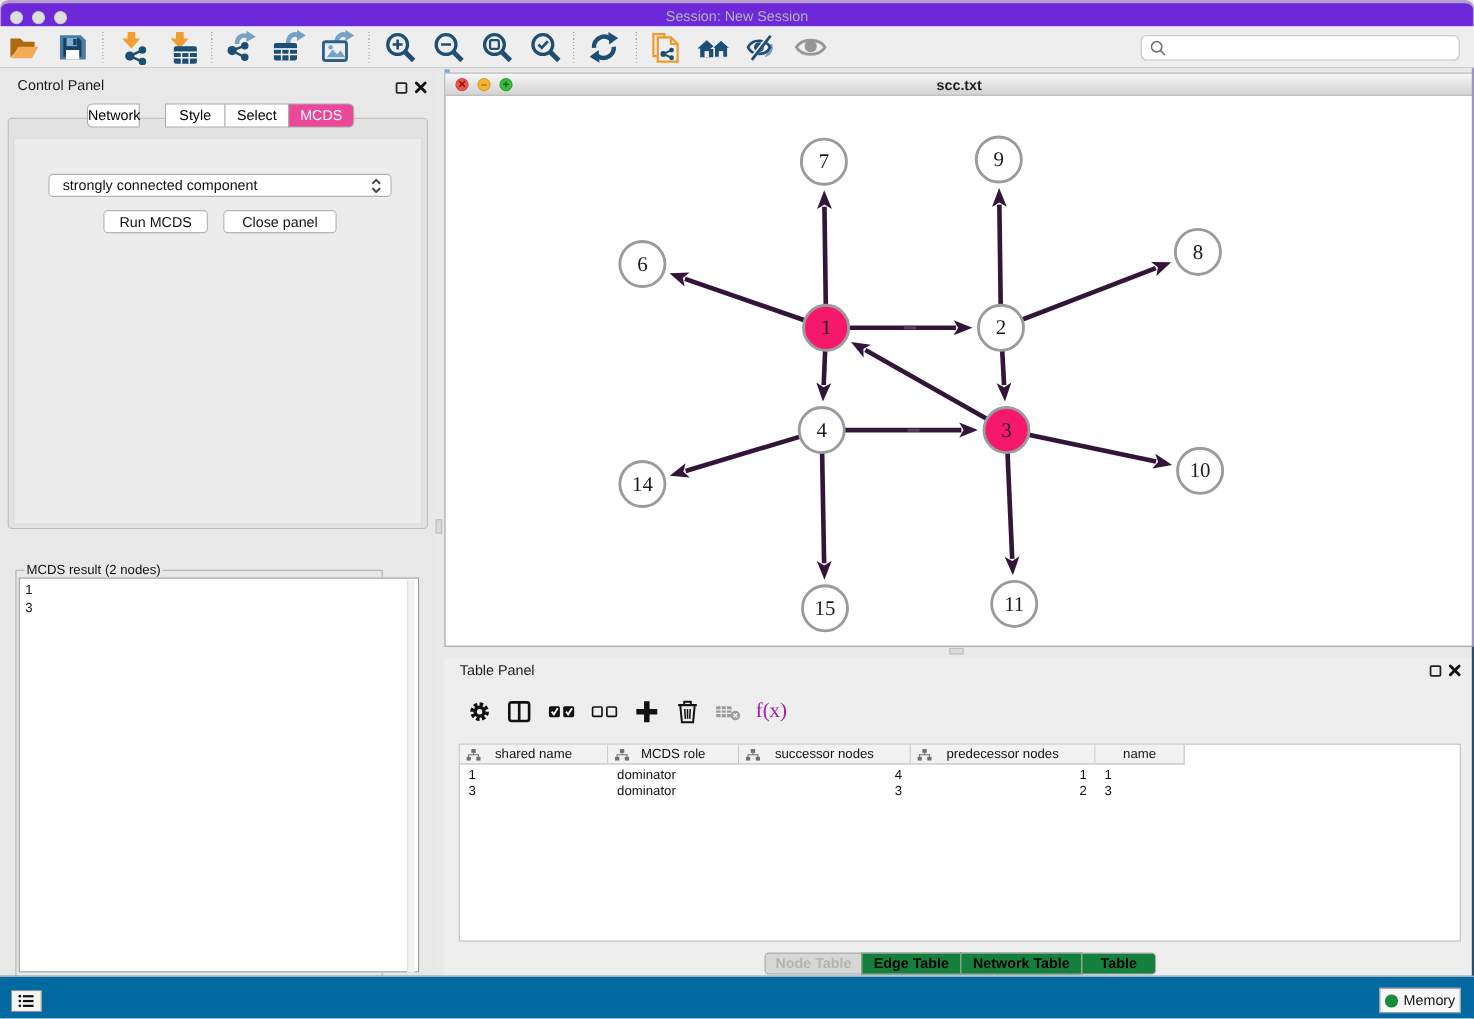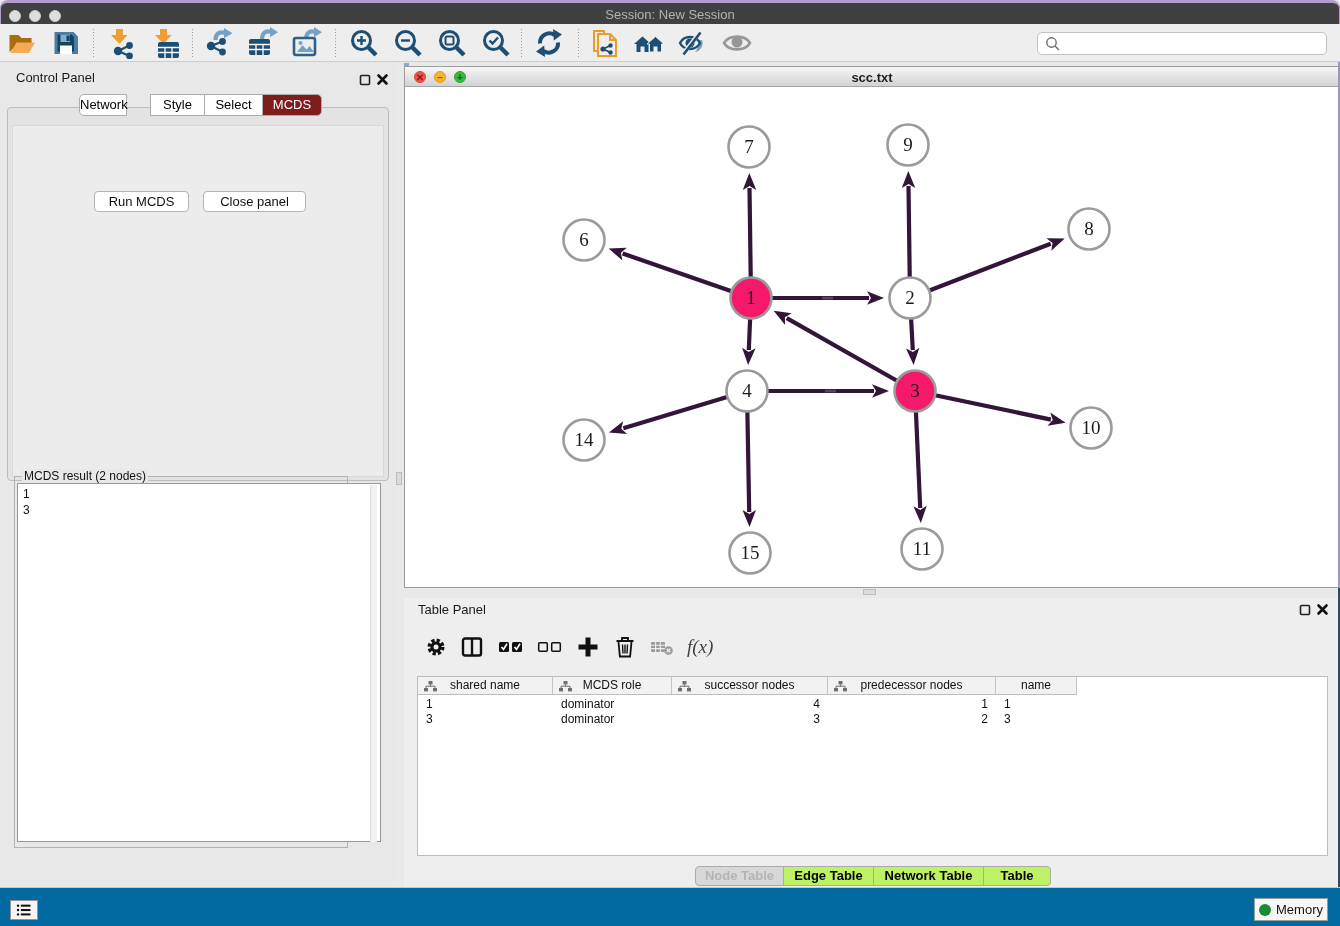--- a/index.html
+++ b/index.html
@@ -1,20 +1,20 @@
 <!DOCTYPE html>
 <html><head>
 <meta charset="utf-8">
 <style>
 * { margin:0; padding:0; box-sizing:border-box; }
 html,body { width:1340px; height:926px; overflow:hidden; }
 body { font-family:"Liberation Sans", sans-serif; background:#e9e9e9; position:relative; }
 .abs { position:absolute; }
 
-#titlebar { left:0; top:0; width:1340px; height:24px; background:#404040;
+#titlebar { left:0; top:0; width:1340px; height:24px; background:#6d28d9;
   border-top:3px solid #b49ccd; border-left:1px solid #b49ccd; border-right:1px solid #b49ccd;
   border-radius:8px 8px 0 0; }
 .tl { position:absolute; top:7px; width:12px; height:12px; border-radius:50%;
   background:#e0dfe0; border:1px solid #c8c7c8; }
 #wtitle { position:absolute; top:4px; left:0; width:100%; text-align:center;
   font-size:13px; color:#b2b2b2; }
 
 #toolbar { left:0; top:24px; width:1340px; height:38px; background:#eeeeee;
   border-bottom:1px solid #cdcdcd; }
 .tsep { position:absolute; top:5px; height:28px; width:1px;
@@ -32,21 +32,21 @@
 #tabinner { position:absolute; left:4px; top:17px; width:372px; height:352px;
   background:#ececec; border:1px solid #d8d8d8; }
 #optlabel { position:absolute; left:0; top:75px; width:100%; text-align:center;
   font-size:13px; color:#111; }
 #combo { position:absolute; left:44px; top:96px; width:312px; height:21px;
   background:#fff; border:1px solid #b2b2b2; border-radius:4px;
   font-size:13px; color:#111; line-height:19px; padding-left:12px; }
 .btn { position:absolute; top:129px; height:21px; background:#fff;
   border:1px solid #b5b5b5; border-radius:4px; font-size:13px; color:#111;
   text-align:center; line-height:19px; }
-#mcdsbox { position:absolute; left:14px; top:414px; width:334px; height:372px;
+#mcdsbox { position:absolute; left:14px; top:456px; width:334px; height:372px;
   border:1px solid #b2b2b2; }
 #mcdsboxtitle { position:absolute; left:7px; top:-8px; background:#e8e8e8;
   font-size:12px; color:#111; padding:0 2px; }
 #mcdstext { position:absolute; left:2px; top:6px; width:364px; height:359px;
   background:#fff; border:1px solid #989898; font-size:12px; color:#111;
   padding:2px 0 0 5px; line-height:16px; }
 #mcdsscroll { position:absolute; right:3px; top:1px; width:7px; height:357px; background:#f2f2f2; border-left:1px solid #e0e0e0;}
 
 #frame { left:404px; top:66px; width:936px; height:522px; background:#fff;
   border:1px solid #9c9c9c; }
@@ -58,21 +58,21 @@
   font-size:10px; font-weight:bold; text-align:center; line-height:12px; }
 
 #tpanel { left:404px; top:598px; width:936px; height:289px; background:#eeeeee; }
 #tp-title { position:absolute; left:14px; top:4px; font-size:13px; color:#1a1a1a; }
 #ttable { position:absolute; left:13px; top:78px; width:911px; height:180px;
   background:#fff; border:1px solid #bdbdbd; }
 .thcell { position:absolute; top:0; height:18px; background:#f2f2f2;
   border-right:1px solid #c4c4c4; border-bottom:1px solid #bdbdbd;
   font-size:12px; color:#111; text-align:center; line-height:17px; }
 .trow { position:absolute; font-size:12px; color:#111; height:15px; line-height:15px; }
-.btab { position:absolute; top:268px; height:20px; background:#bef264;
+.btab { position:absolute; top:268px; height:20px; background:#15803d;
   border:1px solid #ababab; font-size:13px; font-weight:bold; color:#000; text-align:center; line-height:18px; }
 
 #statusbar { left:0; top:887px; width:1340px; height:39px; background:#0369a1;
   border-top:1px solid #c9c9c9; }
 #memorybtn { position:absolute; left:1254px; top:10px; width:74px; height:23px;
   background:#f7f7f7; border:1px solid #9b9b9b;
   font-size:13px; color:#111; text-align:center; line-height:21px; }
 #listbtn { position:absolute; left:10px; top:12px; width:28px; height:20px;
   background:#f5f5f5; border:1px solid #949494; }
 </style>
@@ -218,24 +218,30 @@
   <div id="cp-title">Control Panel</div>
   <svg style="position:absolute;left:359px;top:12px;" width="12" height="12" viewBox="0 0 12 12">
       <rect x="1.5" y="1.5" width="9" height="9" fill="none" stroke="#222" stroke-width="1.6" rx="1"></rect>
     </svg>
   <svg style="position:absolute;left:376px;top:11px;" width="13" height="13" viewBox="0 0 13 13">
       <path d="M2.5 2.5 L10.5 10.5 M10.5 2.5 L2.5 10.5" stroke="#111" stroke-width="2.6" stroke-linecap="round"></path>
     </svg>
   <div class="tabseg" style="left:79px; width:48px; border-radius:5px 0 0 5px;">Network</div>
   <div class="tabseg" style="left:150px; width:55px;">Style</div>
   <div class="tabseg" style="left:204px; width:59px;">Select</div>
-  <div class="tabseg" style="left:262px; width:60px; border-radius:0 5px 5px 0; background:#7f1d1d; color:#fdfdfd;">MCDS</div>
+  <div class="tabseg" style="left:262px; width:60px; border-radius:0 5px 5px 0; background:#ec4899; color:#fdfdfd;">MCDS</div>
   <div id="tabpane">
       <div id="tabinner"></div>
     </div>
+  <div id="combo">strongly connected component
+    <svg width="12" height="16" style="position:absolute;right:7px;top:2px;" viewBox="0 0 12 16">
+        <path d="M2.5 6 L6 2.5 L9.5 6" fill="none" stroke="#444" stroke-width="1.8" stroke-linejoin="round"></path>
+        <path d="M2.5 10 L6 13.5 L9.5 10" fill="none" stroke="#444" stroke-width="1.8" stroke-linejoin="round"></path>
+      </svg>
+  </div>
   <div class="btn" style="left:94px; width:95px;">Run MCDS</div>
   <div class="btn" style="left:203px; width:103px;">Close panel</div>
   <div id="mcdsbox">
     <div id="mcdsboxtitle">MCDS result (2 nodes)</div>
     <div id="mcdstext">1<br>3<div id="mcdsscroll"></div></div>
   </div>
 </div>
 
 <div class="abs" id="frame">
   <div id="ftitle">
@@ -352,21 +358,21 @@
       <path d="M9.5 9.5 l.5 9 M12 9.5 v9 M14.5 9.5 l-.5 9" stroke="#111" stroke-width="1.4"></path>
     </svg>
 
     <svg style="position:absolute;left:245px;top:37px;" width="26" height="24" viewBox="0 0 26 24">
       <rect x="2" y="7" width="14" height="10" rx="1" fill="#9b9b9b"></rect>
       <path d="M2 10.3 h14 M2 13.6 h14 M6.6 7 v10 M11.3 7 v10" stroke="#eee" stroke-width="1.1"></path>
       <circle cx="19.5" cy="15.5" r="4.3" fill="#9b9b9b"></circle>
       <path d="M17.7 13.7 l3.6 3.6 M21.3 13.7 l-3.6 3.6" stroke="#eee" stroke-width="1.3"></path>
     </svg>
 
-    <div style="position:absolute;left:283px;top:38px;width:40px;font-family:'Liberation Serif',serif;font-style:italic;font-size:19px;color:#404040;">f(x)</div>
+    <div style="position:absolute;left:283px;top:38px;width:40px;font-family:'Liberation Serif',serif;font-size:19px;color:#a21caf;">f(x)</div>
   </div>
   <div id="ttable">
     <div class="thcell" style="left:0; width:135px;"><svg class="hico" width="13" height="11" viewBox="0 0 13 11" style="position:absolute;left:6px;top:4px;">
           <rect x="4.5" y="0" width="4" height="3.4" fill="#6e6e6e"></rect>
           <rect x="0" y="7" width="4" height="3.4" fill="#6e6e6e"></rect>
           <rect x="9" y="7" width="4" height="3.4" fill="#6e6e6e"></rect>
           <path d="M6.5 3.4 v2 M2 7 v-1.8 h9 V7" fill="none" stroke="#6e6e6e" stroke-width="1"></path>
         </svg>shared name</div>
     <div class="thcell" style="left:135px; width:119px;"><svg class="hico" width="13" height="11" viewBox="0 0 13 11" style="position:absolute;left:6px;top:4px;">
           <rect x="4.5" y="0" width="4" height="3.4" fill="#6e6e6e"></rect>

